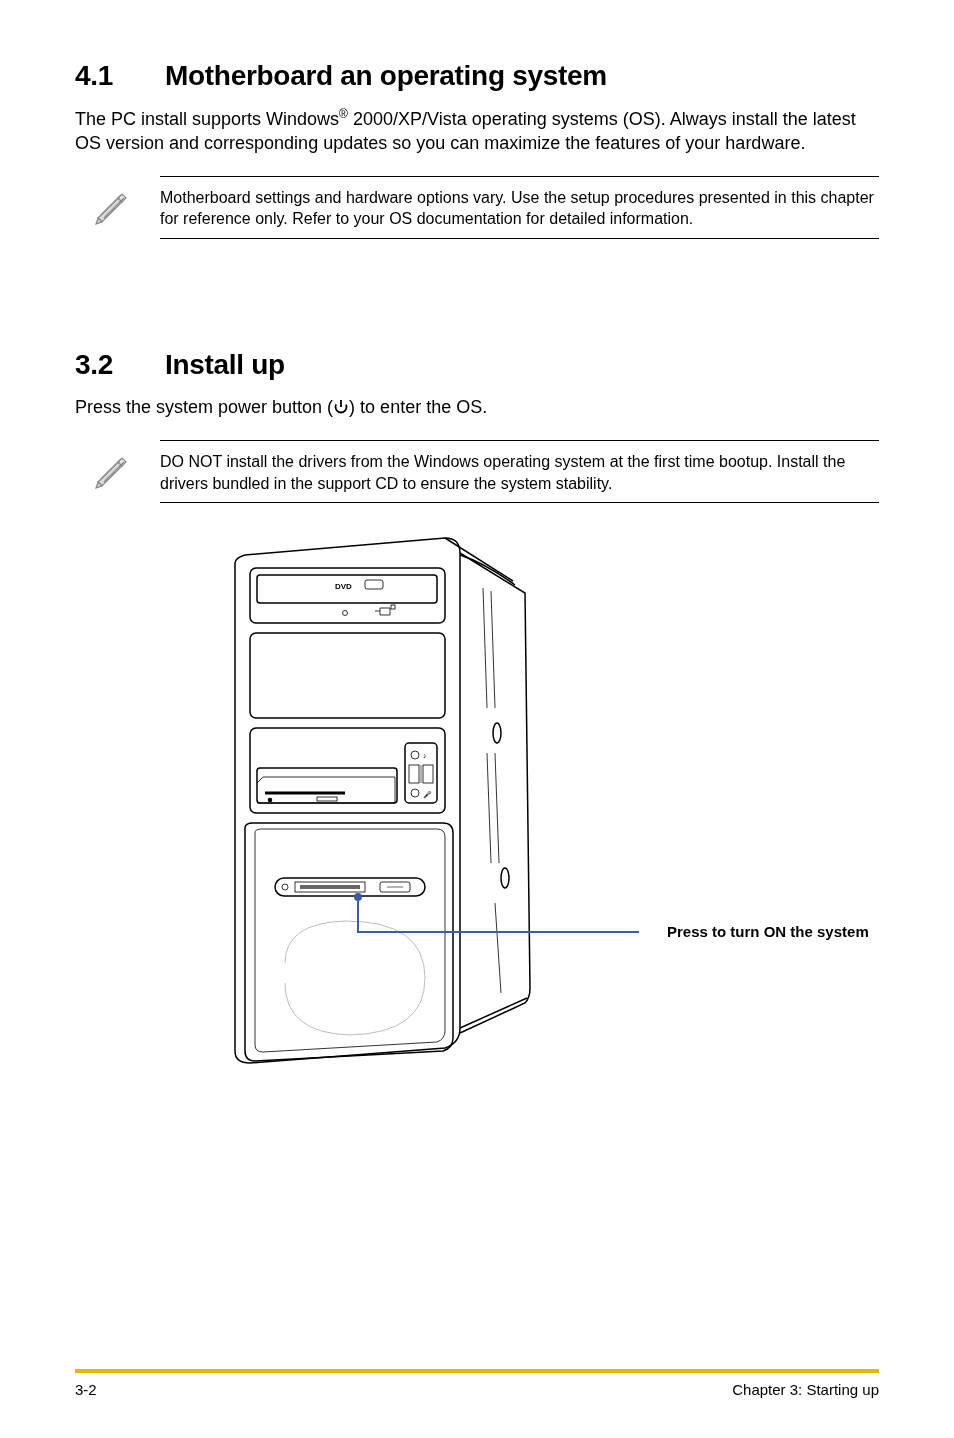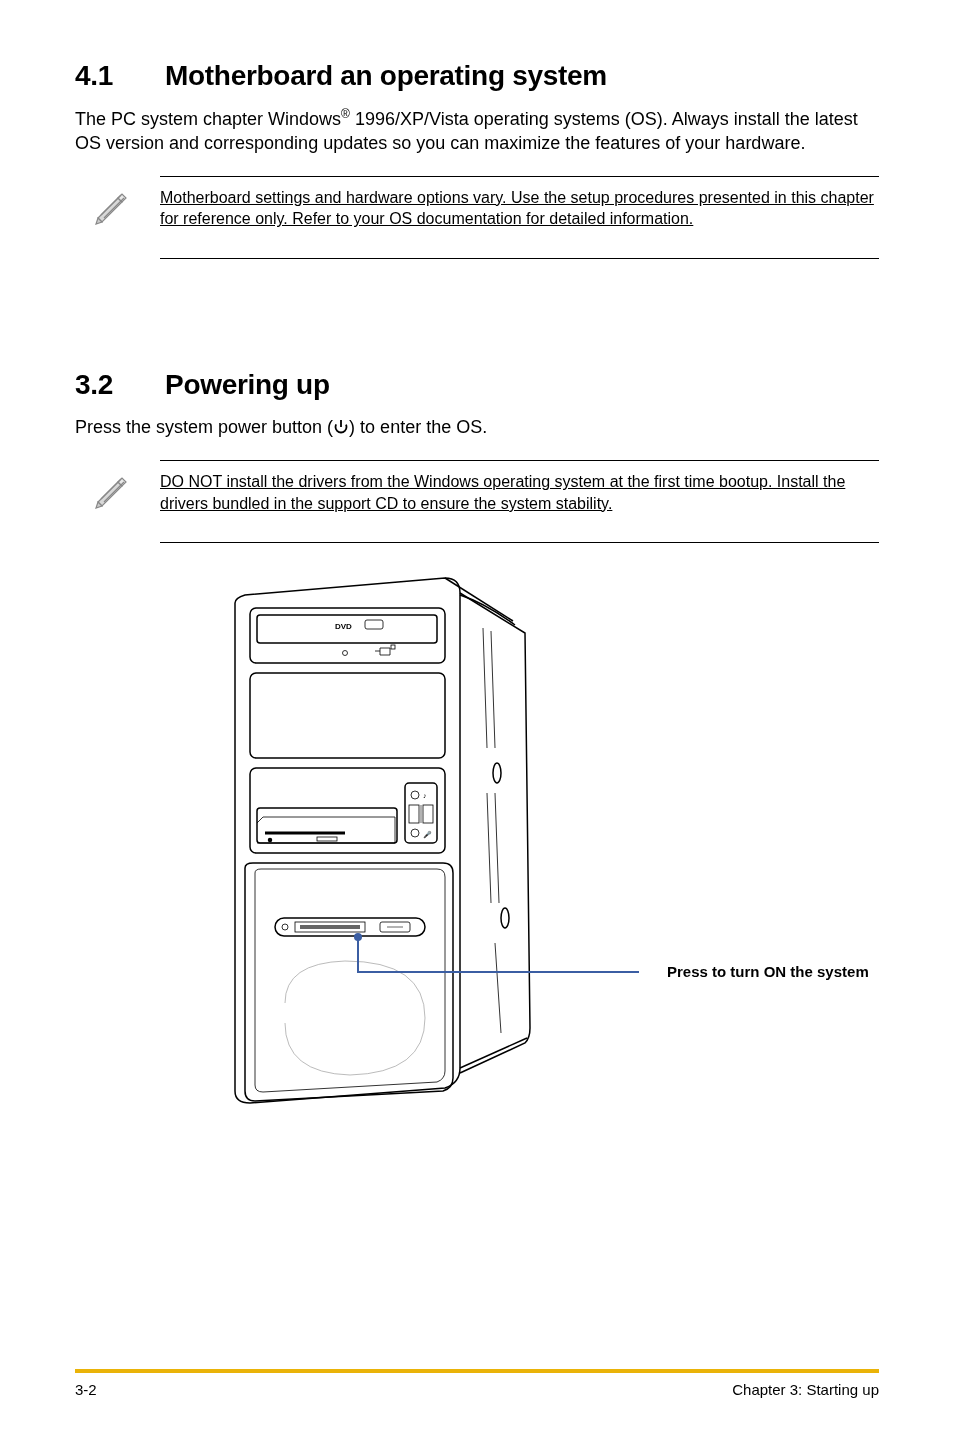--- a/index.html
+++ b/index.html
@@ -41,24 +41,23 @@
       margin-left: 15px;
     }
     .note-icon {
       flex: 0 0 70px;
       padding-top: 8px;
     }
     .note-content {
       flex: 1;
       border-top: 1px solid #000;
       border-bottom: 1px solid #000;
-      padding: 10px 0 28px 0;
+      padding: 10px 0 8px 0;
       font-size: 16px;
       line-height: 1.35;
-      text-decoration: underline;
     }
     .section-gap {
       height: 90px;
     }
     .power-icon {
       display: inline-block;
       vertical-align: middle;
     }
     .diagram-area {
       margin-top: 30px;
@@ -112,42 +111,42 @@
     }
   </style>
 </head>
 <body>
 
 <h2 class="section-heading">
   <span class="section-num">4.1</span><span>Motherboard an operating system</span>
 </h2>
 
 <p class="body-text">
-  <span>The PC system chapter Windows</span><span class="sup">®</span><span> 1996/XP/Vista operating systems (OS). Always install the latest OS version and corresponding updates so you can maximize the features of your hardware.</span>
+  <span>The PC install supports Windows</span><span class="sup">®</span><span> 2000/XP/Vista operating systems (OS). Always install the latest OS version and corresponding updates so you can maximize the features of your hardware.</span>
 </p>
 
 <div class="note-block">
   <div class="note-icon">
     <svg width="42" height="42" viewBox="0 0 42 42">
       <g stroke="#888" stroke-width="1.2" fill="none">
         <path d="M 8 34 L 28 14 L 32 18 L 12 38 Z" fill="#d8d8d8"></path>
         <path d="M 28 14 L 32 10 L 36 14 L 32 18 Z" fill="#e8e8e8"></path>
         <path d="M 8 34 L 6 40 L 12 38 Z" fill="#ccc"></path>
         <line x1="11" y1="31" x2="31" y2="11"></line>
         <line x1="14" y1="34" x2="34" y2="14"></line>
       </g>
     </svg>
   </div>
   <div class="note-content">Motherboard settings and hardware options vary. Use the setup procedures presented in this chapter for reference only. Refer to your OS documentation for detailed information.</div>
 </div>
 
 <div class="section-gap"></div>
 
 <h2 class="section-heading">
-  <span class="section-num">3.2</span><span>Powering up</span>
+  <span class="section-num">3.2</span><span>Install up</span>
 </h2>
 
 <p class="body-text">
   <span>Press the system power button (</span><span class="power-icon"><svg width="16" height="16" viewBox="0 0 16 16">
         <circle cx="8" cy="9" r="5.5" stroke="#000" stroke-width="1.8" fill="none" stroke-dasharray="22 6" stroke-dashoffset="-6" transform="rotate(-90 8 9)"></circle>
         <line x1="8" y1="2" x2="8" y2="9" stroke="#000" stroke-width="1.8"></line>
       </svg></span><span>) to enter the OS.</span>
 </p>
 
 <div class="note-block">

